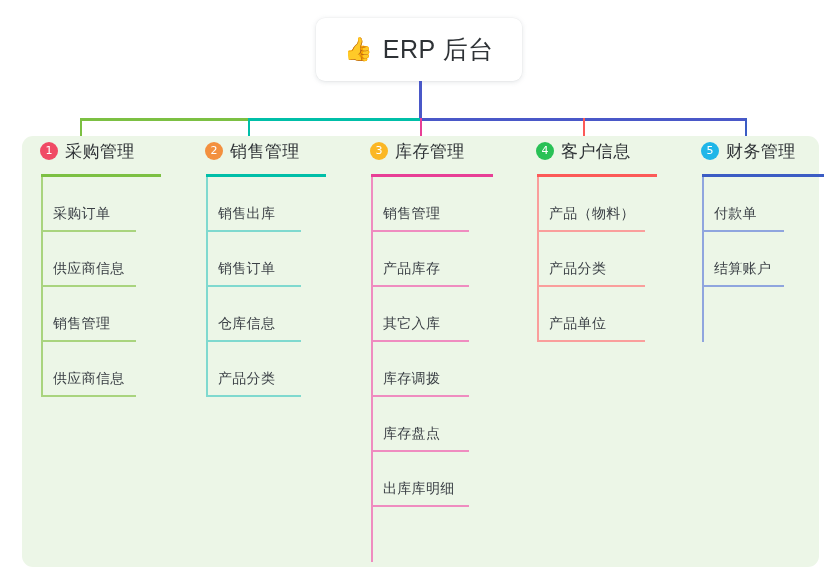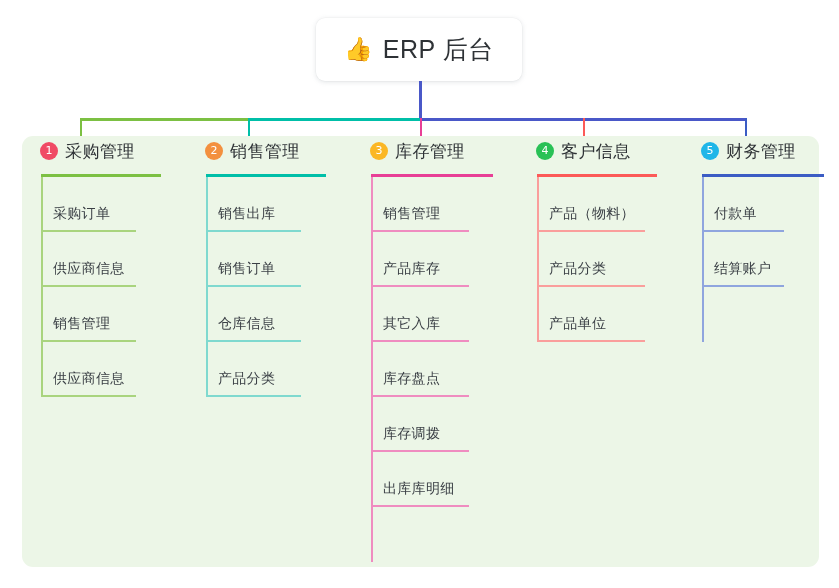--- a/index.html
+++ b/index.html
@@ -222,25 +222,25 @@
         </div>
         <div class="leaf">
           <span class="leaf-label">产品库存</span>
           <div class="leaf-underline" style="width: 98px; background: rgb(239, 140, 192);"></div>
         </div>
         <div class="leaf">
           <span class="leaf-label">其它入库</span>
           <div class="leaf-underline" style="width: 98px; background: rgb(239, 140, 192);"></div>
         </div>
         <div class="leaf">
+          <span class="leaf-label">库存调拨</span>
+          <div class="leaf-underline" style="width: 98px; background: rgb(239, 140, 192);"></div>
+        </div>
+        <div class="leaf">
           <span class="leaf-label">库存盘点</span>
-          <div class="leaf-underline" style="width: 98px; background: rgb(239, 140, 192);"></div>
-        </div>
-        <div class="leaf">
-          <span class="leaf-label">库存调拨</span>
           <div class="leaf-underline" style="width: 98px; background: rgb(239, 140, 192);"></div>
         </div>
         <div class="leaf">
           <span class="leaf-label">出库库明细</span>
           <div class="leaf-underline" style="width: 98px; background: rgb(239, 140, 192);"></div>
         </div>
       </div>
     </div>
     <div class="column" style="left: 518px; width: 163px;">
       <div class="col-head">

